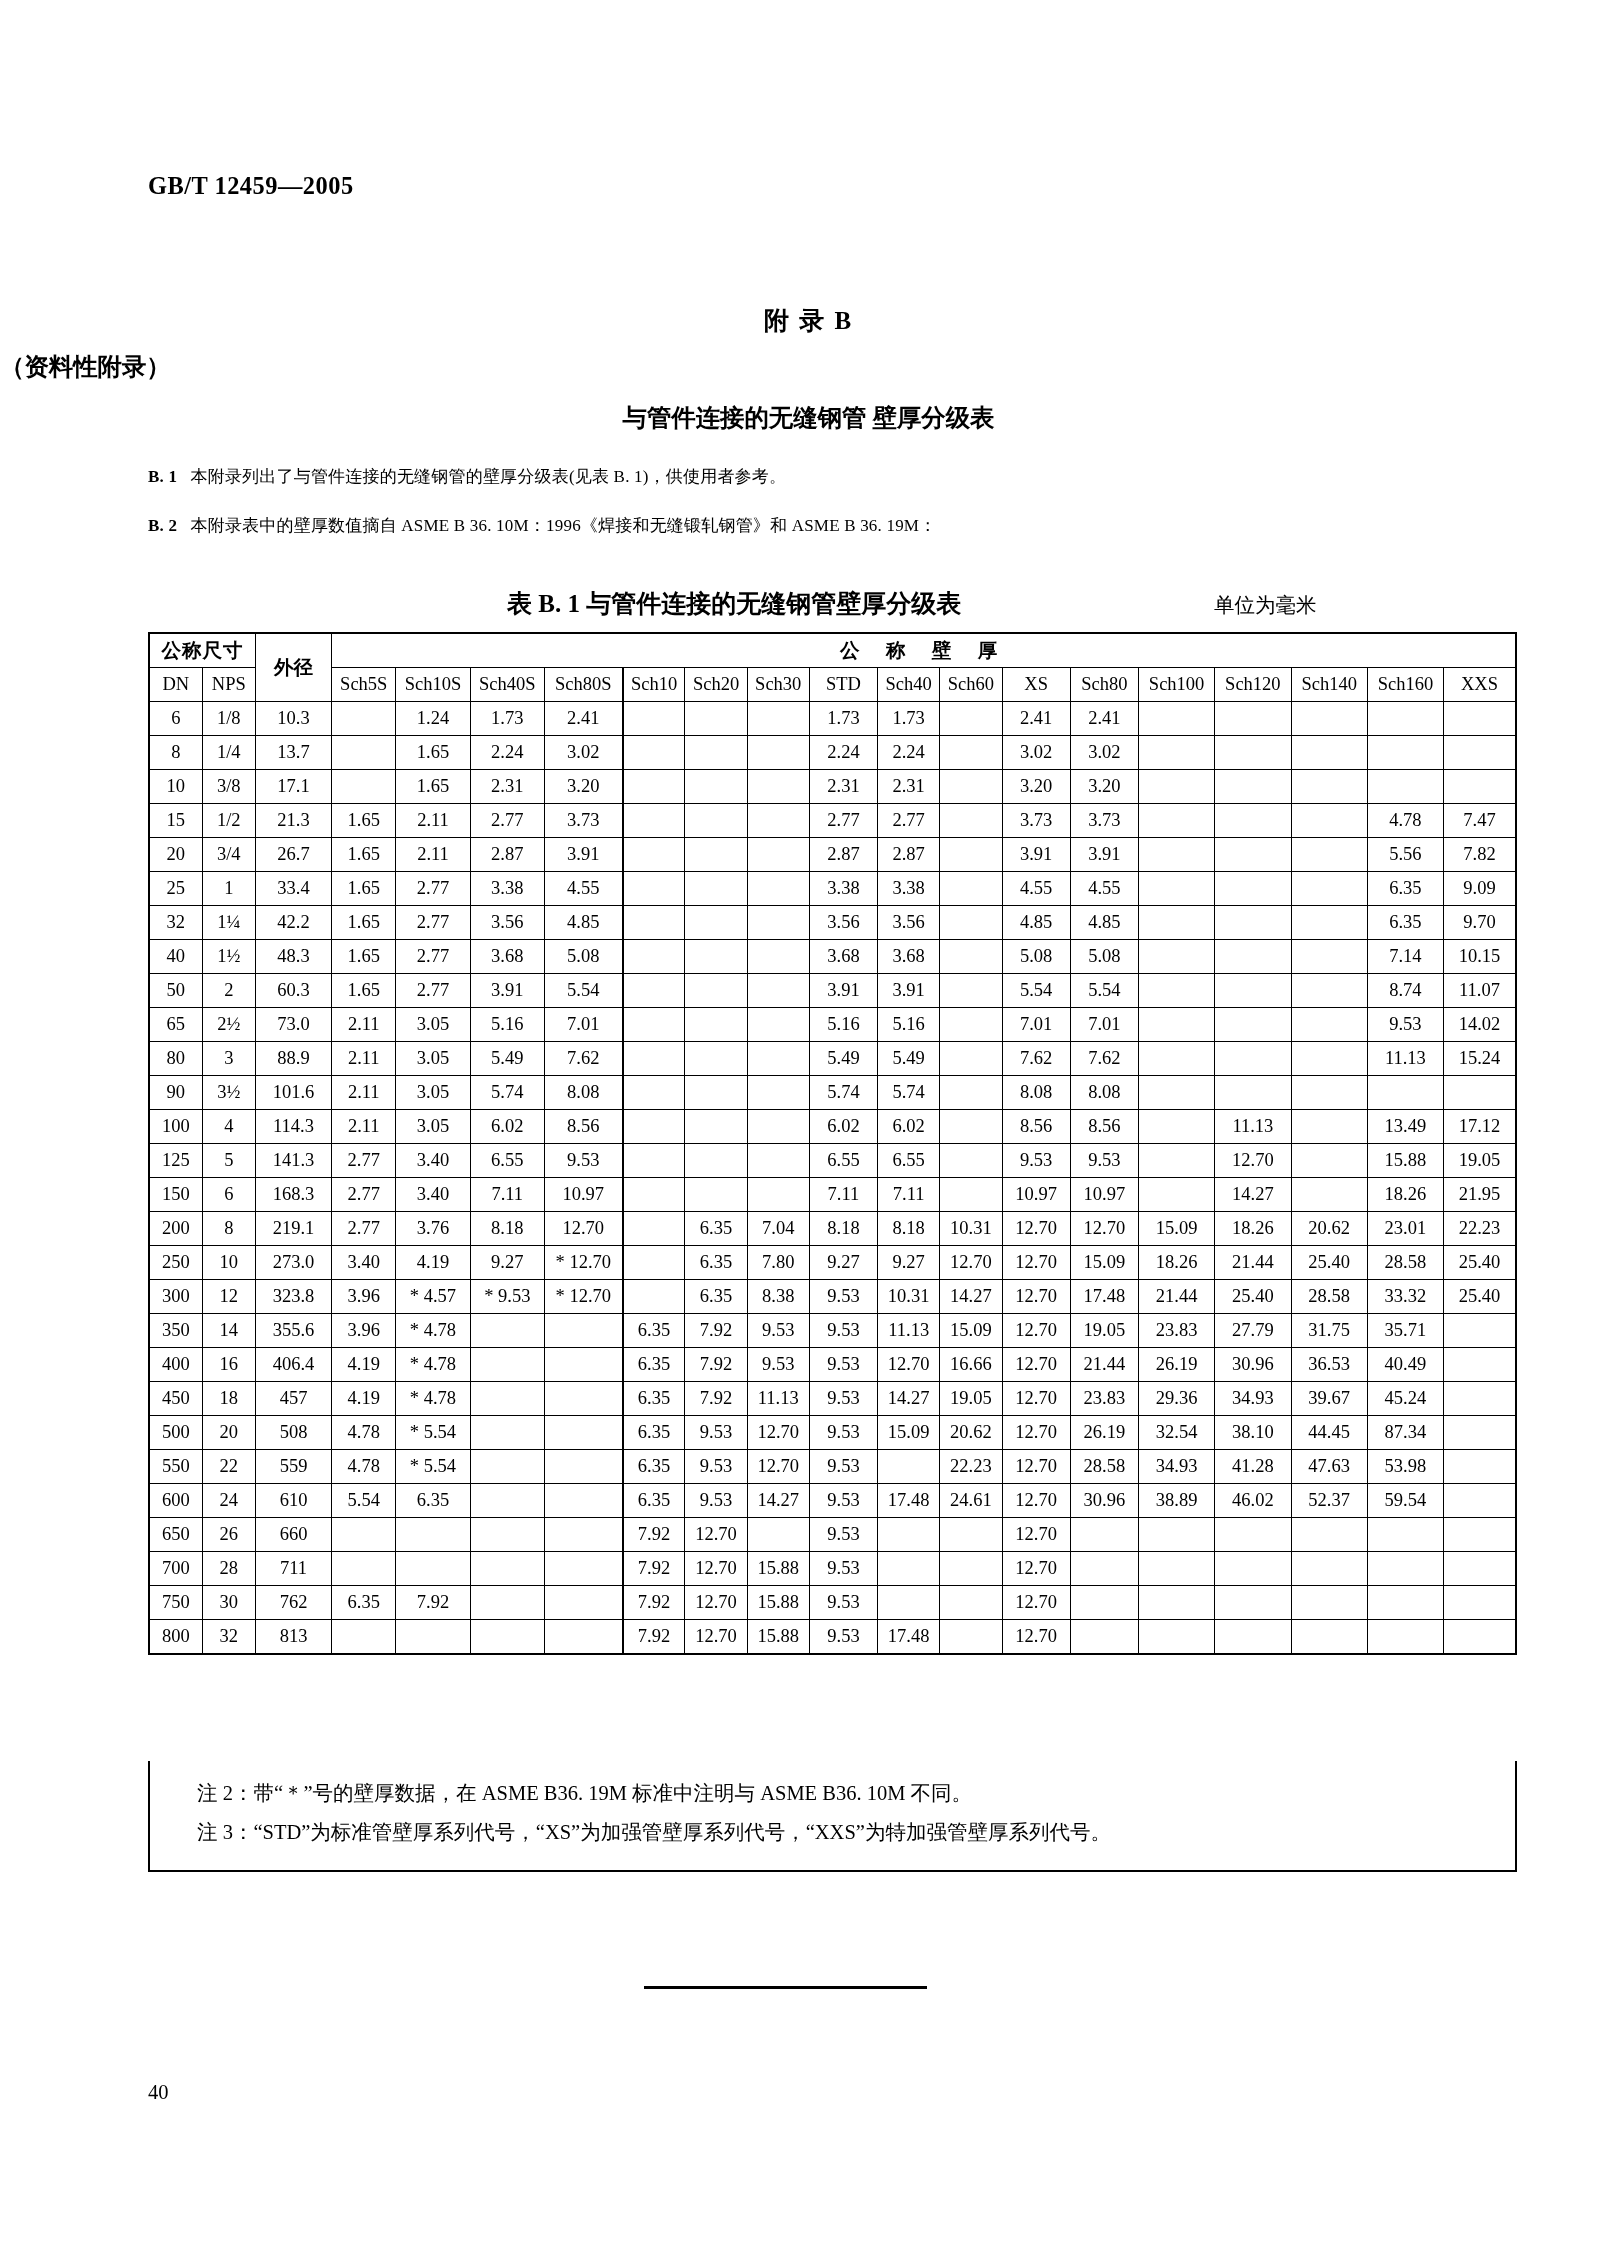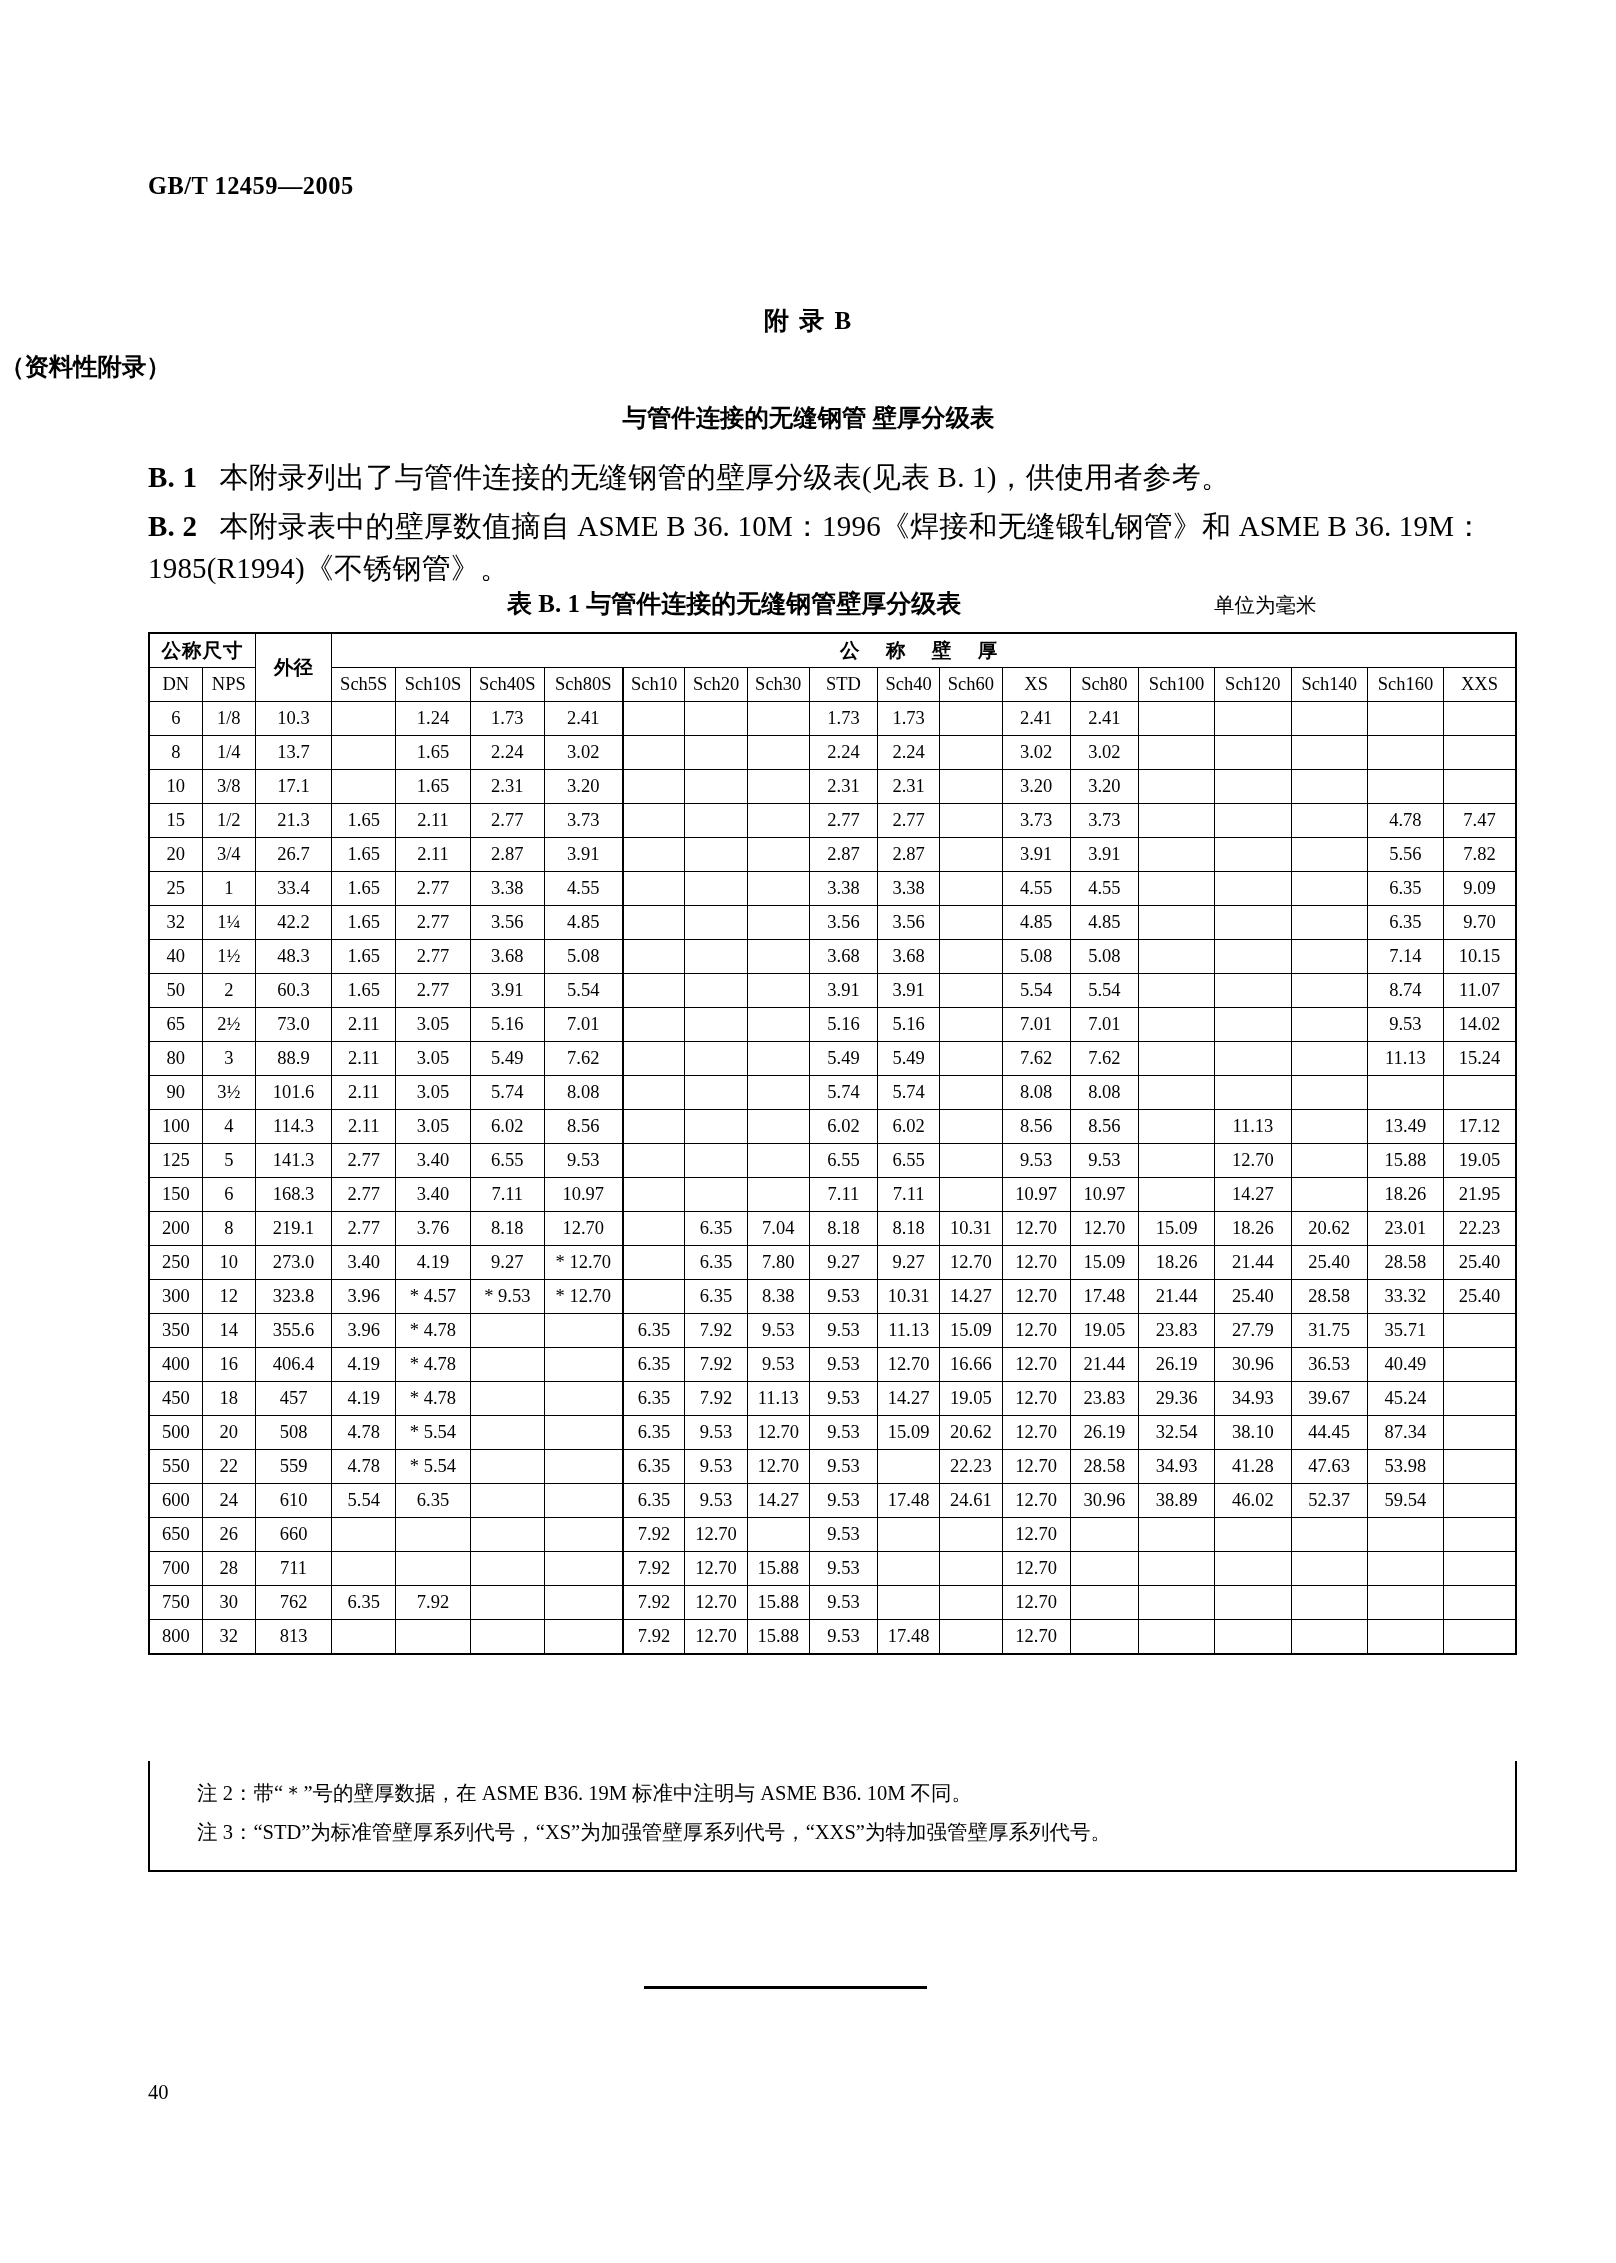--- a/index.html
+++ b/index.html
@@ -57,21 +57,21 @@
     top: 402px;
     width: 1617px;
     text-align: center;
     font-weight: bold;
     font-size: 24.4px;
   }
 
   
   .para {
     position: absolute;
-    font-size: 29px;
+    font-size: 17px;
     line-height: 42px;
     letter-spacing: 0.2px;
   }
   .para .num {
     font-weight: bold;
     font-family: "Liberation Serif", serif;
   }
   #para-b1 { left: 148px; top: 456px; width: 1336px; }
   #para-b2 { left: 148px; top: 505px; width: 1356px; }
   #para-b2 .cont { display: block; }
@@ -183,21 +183,20 @@
   <div class="annex-heading">与管件连接的无缝钢管  壁厚分级表</div>
 
   <div class="para" id="para-b1">
     <span class="num">B. 1</span>
     &nbsp;&nbsp;<span>本附录列出了与管件连接的无缝钢管的壁厚分级表(见表 B. 1)，供使用者参考。</span>
   </div>
 
   <div class="para" id="para-b2">
     <span class="num">B. 2</span>
     &nbsp;&nbsp;<span>本附录表中的壁厚数值摘自 ASME B 36. 10M：1996《焊接和无缝锻轧钢管》和 ASME B 36. 19M：</span>
-    <span class="cont">1985(R1994)《不锈钢管》。</span>
   </div>
 
   <div class="tbl-caption">表 B. 1   与管件连接的无缝钢管壁厚分级表</div>
   <div class="tbl-units">单位为毫米</div>
 
   <div class="tbl-wrap">
     <table class="spec">
       <colgroup>
         <col style="width:53px">
           <col style="width:53px">

